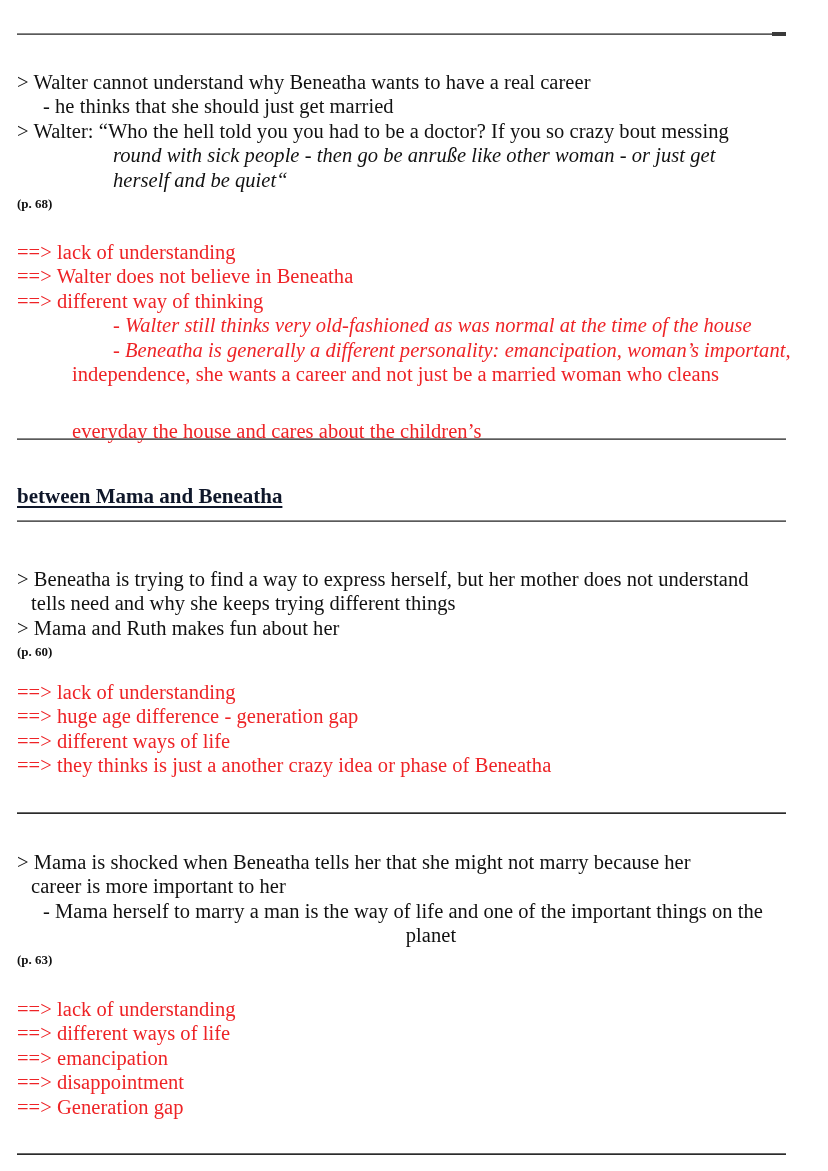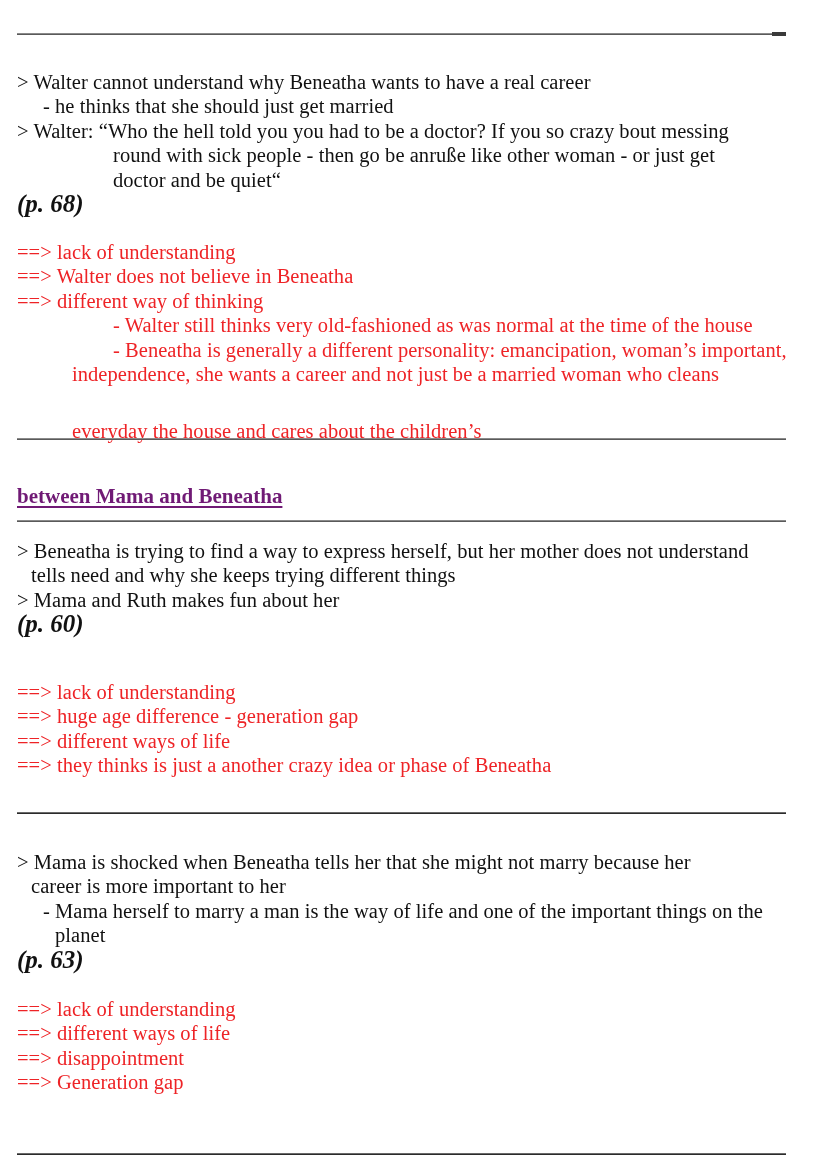--- a/index.html
+++ b/index.html
@@ -66,80 +66,79 @@
     letter-spacing: 0.05px;
   }
   .black {
     color: #111111;
   }
   .red {
     color: #ee2326;
   }
   .pageref {
     font-weight: bold;
-    font-style: italic;
-    font-size: 25px;
+    font-size: 13px;
     line-height: 24.4px;
     color: #111111;
   }
 
   
   .ind-0  { padding-left: 0px; }
   .ind-1  { padding-left: 14px; }
   .ind-2  { padding-left: 26px; }
-  .ind-3  { padding-left: 38px; }
-  .ind-5  { padding-left: 96px; }
+  .ind-3  { padding-left: 38px; text-align: center; }
+  .ind-5  { padding-left: 96px; font-style: italic; }
 
   
   .section-heading {
     position: absolute;
     left: 17px;
     font-size: 21px;
     font-weight: bold;
-    color: #701a75;
+    color: #0f172a;
     text-decoration: underline;
     text-underline-offset: 3px;
     text-decoration-thickness: 2px;
     white-space: pre;
   }
 </style>
 </head>
 <body>
 
 <div class="page">
 
   <div class="rule thin" style="top:33px;"></div>
   <div class="rule-tick" style="top:32px;"></div>
 
   <div class="tblock" style="top:70px;">
     <div class="line black ind-0">&gt; Walter cannot understand why Beneatha wants to have a real career</div>
     <div class="line black ind-2">- he thinks that she should just get married</div>
     <div class="line black ind-0">&gt; Walter: “Who the hell told you you had to be a doctor? If you so crazy bout messing</div>
     <div class="line black ind-5">round with sick people - then go be anruße like other woman - or just get</div>
-    <div class="line black ind-5">doctor and be quiet“</div>
+    <div class="line black ind-5">herself and be quiet“</div>
     <div class="pageref ind-0">(p. 68)</div>
   </div>
 
   <div class="tblock" style="top:240px;">
     <div class="line red ind-0">==&gt; lack of understanding</div>
     <div class="line red ind-0">==&gt; Walter does not believe in Beneatha</div>
     <div class="line red ind-0">==&gt; different way of thinking</div>
     <div class="line red ind-5">- Walter still thinks very old-fashioned as was normal at the time of the house</div>
     <div class="line red ind-5">- Beneatha is generally a different personality: emancipation, woman’s important,</div>
     <div class="line red" style="padding-left:55px;">independence, she wants a career and not just be a married woman who cleans</div>
     <div class="line red" style="padding-left:55px;margin-top:33px;">everyday the house and cares about the children’s</div>
   </div>
 
   <div class="rule thin" style="top:438px;"></div>
 
   <div class="section-heading" style="top:484px;">between Mama and Beneatha</div>
 
   <div class="rule thin" style="top:520px;"></div>
 
-  <div class="tblock" style="top:539px;">
+  <div class="tblock" style="top:567px;">
     <div class="line black ind-0">&gt; Beneatha is trying to find a way to express herself, but her mother does not understand</div>
     <div class="line black ind-1">tells need and why she keeps trying different things</div>
     <div class="line black ind-0">&gt; Mama and Ruth makes fun about her</div>
     <div class="pageref ind-0">(p. 60)</div>
   </div>
 
   <div class="tblock" style="top:680px;">
     <div class="line red ind-0">==&gt; lack of understanding</div>
     <div class="line red ind-0">==&gt; huge age difference - generation gap</div>
     <div class="line red ind-0">==&gt; different ways of life</div>
@@ -152,19 +151,20 @@
     <div class="line black ind-0">&gt; Mama is shocked when Beneatha tells her that she might not marry because her</div>
     <div class="line black ind-1">career is more important to her</div>
     <div class="line black ind-2">- Mama herself to marry a man is the way of life and one of the important things on the</div>
     <div class="line black ind-3">planet</div>
     <div class="pageref ind-0">(p. 63)</div>
   </div>
 
   <div class="tblock" style="top:997px;">
     <div class="line red ind-0">==&gt; lack of understanding</div>
     <div class="line red ind-0">==&gt; different ways of life</div>
+    <div class="line red ind-0">==&gt; emancipation</div>
     <div class="line red ind-0">==&gt; disappointment</div>
     <div class="line red ind-0">==&gt; Generation gap</div>
   </div>
 
   <div class="rule dark" style="top:1153px;"></div>
 
 </div>
 
 </body></html>

